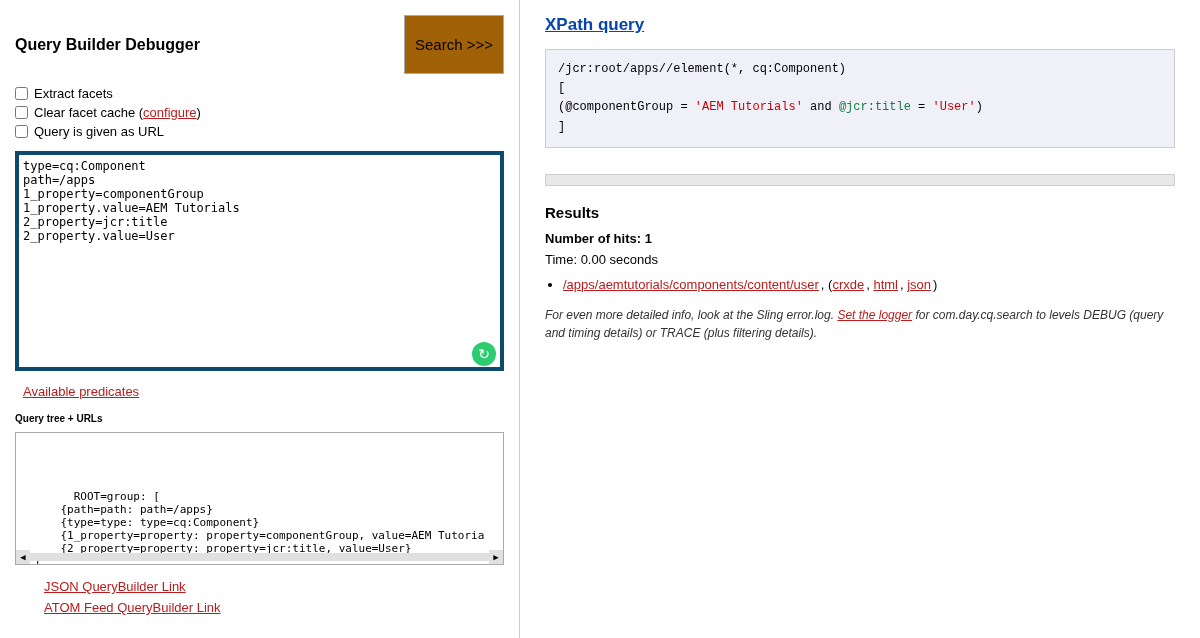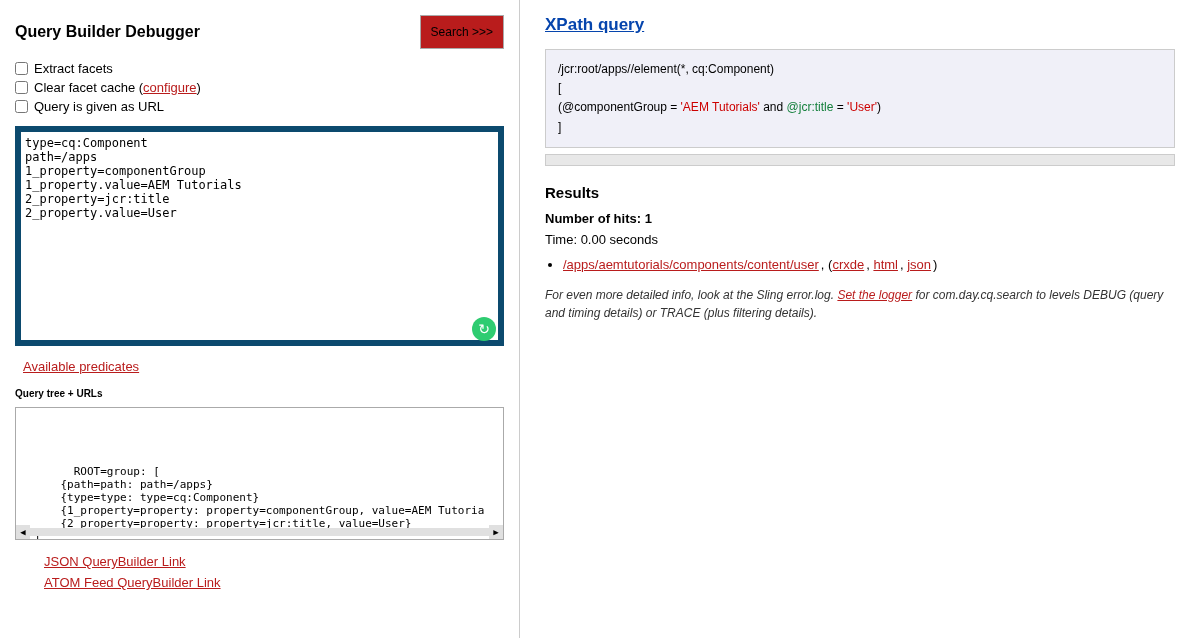--- a/index.html
+++ b/index.html
@@ -24,39 +24,39 @@
       display: flex;
       justify-content: space-between;
       align-items: center;
       margin-bottom: 12px;
     }
     .panel-title {
       font-size: 16px;
       font-weight: bold;
     }
     .search-button {
-      padding: 9px 10px;
-      font-size: 12px;
+      padding: 20px 10px;
+      font-size: 15px;
       border: 1px solid #aaa;
-      background: #b91c1c;
+      background: #a16207;
       cursor: pointer;
     }
     .checkbox-row {
       display: flex;
       align-items: center;
       margin-bottom: 4px;
       font-size: 13px;
     }
     .checkbox-row input[type="checkbox"] {
       margin-right: 6px;
     }
     .query-textarea {
       width: 100%;
       height: 220px;
-      border: 6px solid #0c4a6e;
+      border: 4px solid #0c4a6e;
       font-family: monospace;
       font-size: 12px;
       padding: 4px;
       resize: none;
       margin-top: 8px;
       color: #000;
     }
     .textarea-wrapper {
       position: relative;
     }
@@ -144,24 +144,24 @@
       font-size: 17px;
       font-weight: bold;
       margin-bottom: 14px;
     }
     .xpath-title a {
       color: #0645ad;
     }
     .code-block {
       background: #f0f0f8;
       border: 1px solid #ccc;
-      font-family: Liberation Sans, sans-serif;
+      font-family: Liberation Mono, monospace;
       font-size: 12px;
       padding: 10px 12px;
-      margin-bottom: 6px;
+      margin-bottom: 26px;
       line-height: 1.6;
     }
     .code-line { display: block; }
     .kw-red { color: #cc0000; }
     .kw-black { color: #000; }
     .kw-green { color: #15803d; }
     .section-heading {
       font-size: 15px;
       font-weight: bold;
       margin-bottom: 10px;

